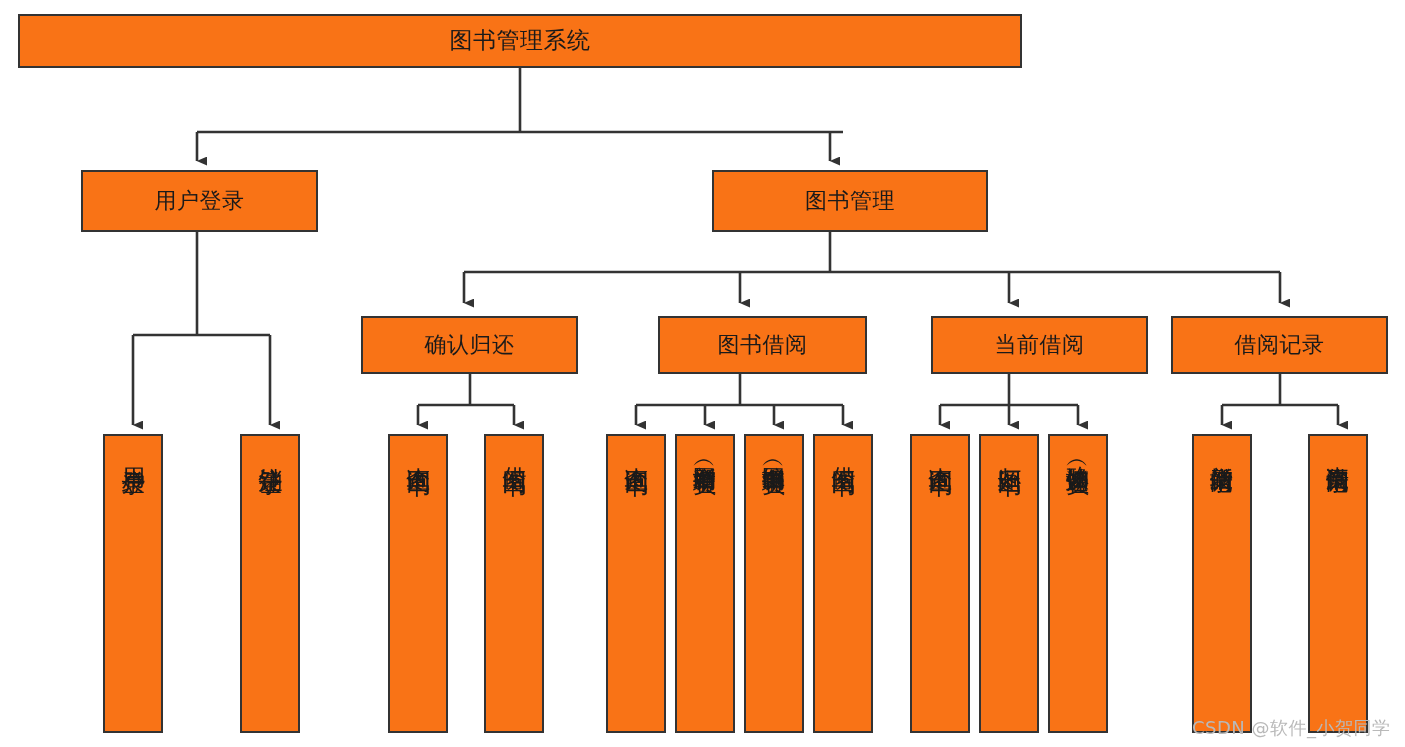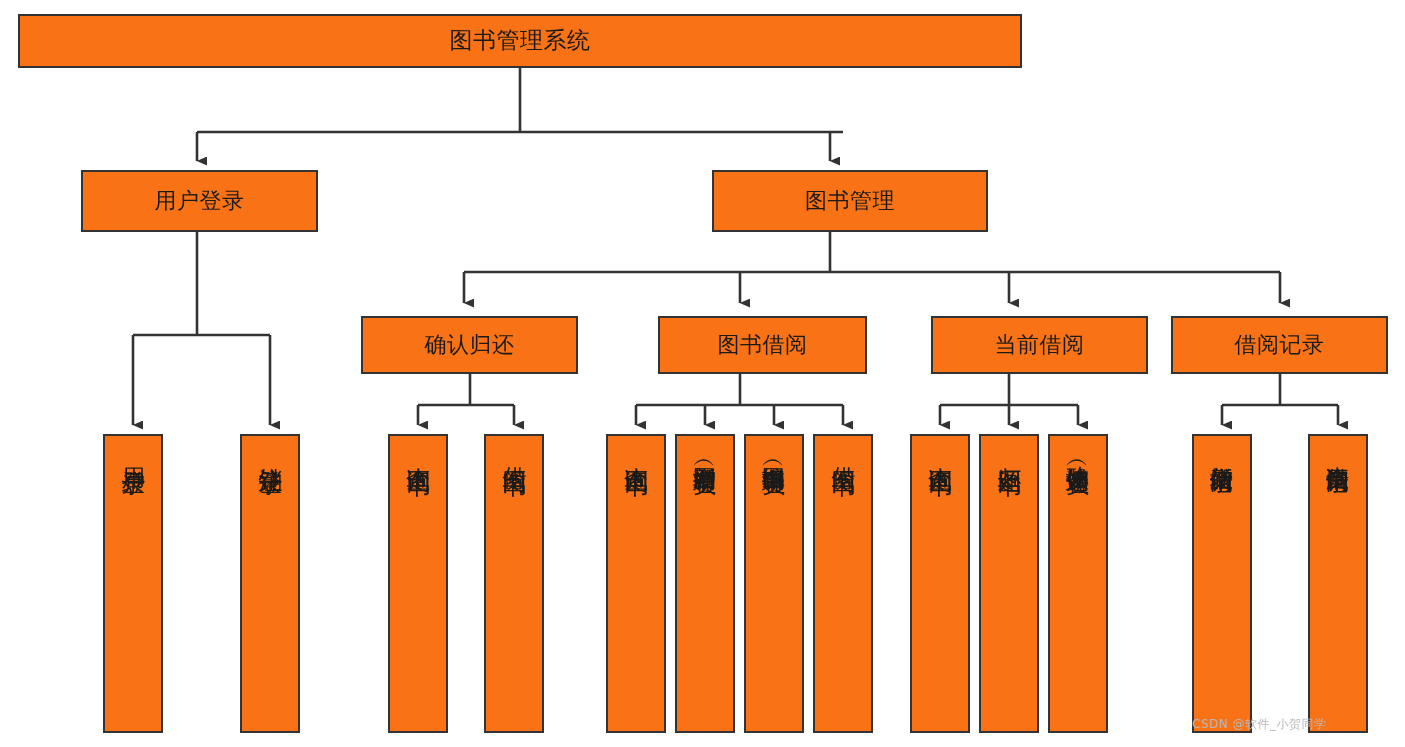--- a/index.html
+++ b/index.html
@@ -62,21 +62,21 @@
     letter-spacing: 2px;
     white-space: nowrap;
   }
   .node.vertical.tall-text .label {
     font-size: 23px;
     letter-spacing: 1px;
   }
   .watermark {
     position: absolute;
     color: #b9b9b9;
-    font-size: 12px;
+    font-size: 18px;
     letter-spacing: 0.5px;
     white-space: nowrap;
     z-index: 5;
     font-family: "DejaVu Sans", "Liberation Sans", sans-serif;
   }
 </style>
 </head>
 <body>
 
 <div id="diagram-root">

